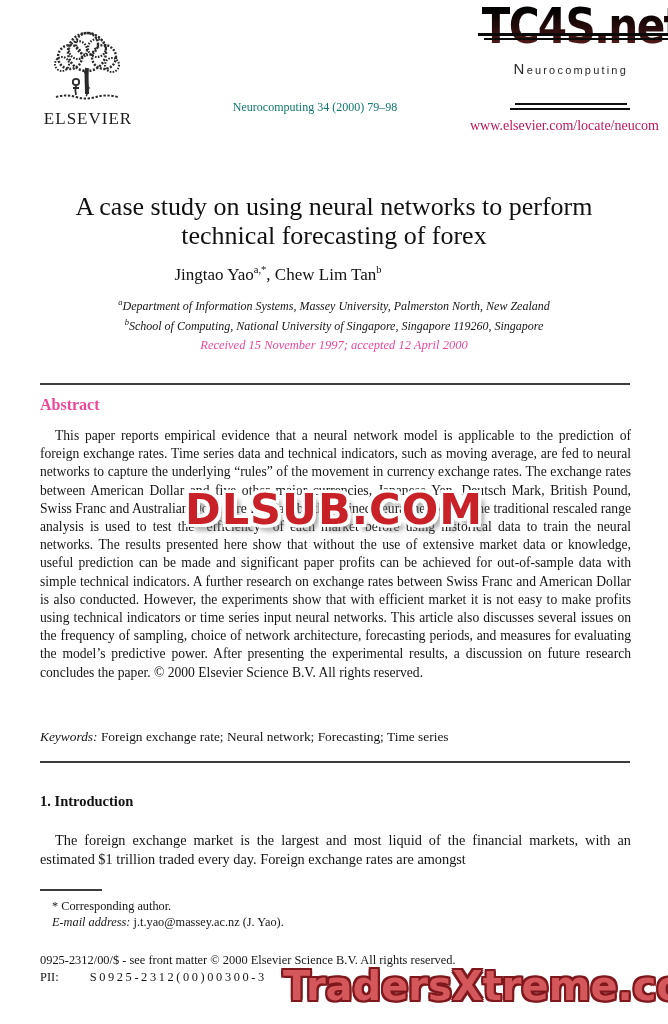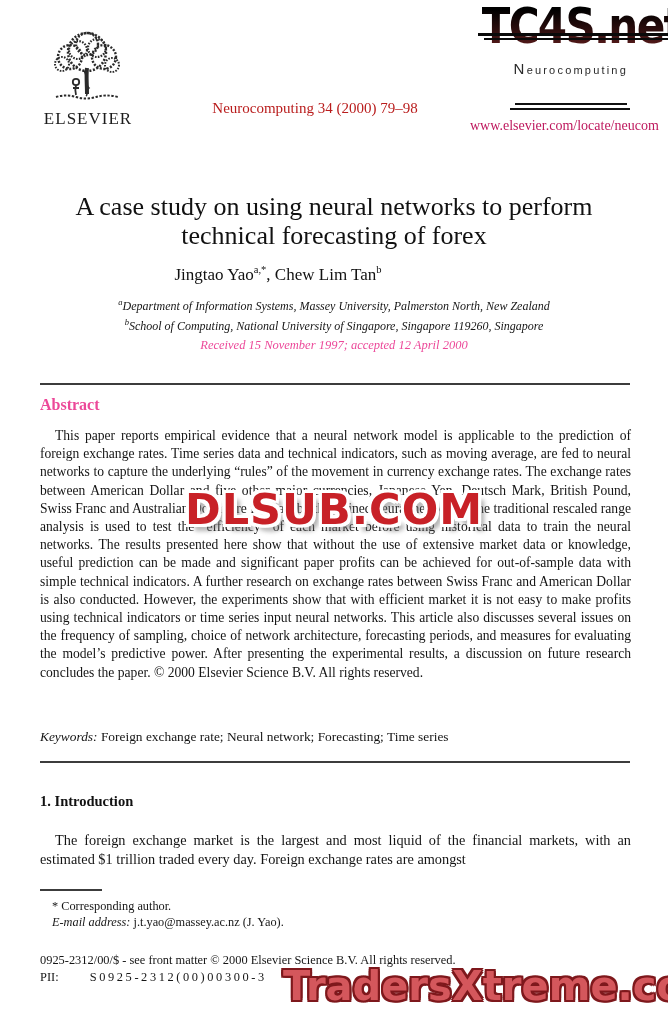--- a/index.html
+++ b/index.html
@@ -16,21 +16,21 @@
 
   
   .logo-block { position: absolute; left: 38px; top: 30px; width: 100px; text-align: center; }
   .logo-block svg { display: block; margin: 0 auto; }
   .publisher-name {
     font-family: "Liberation Serif", serif;
     font-size: 17px; letter-spacing: 1px; color: #1c1c1c; margin-top: 1px;
   }
   .journal-ref {
     position: absolute; left: 170px; top: 100px; width: 290px; text-align: center;
-    font-size: 15px; color: #b91c1c;
+    font-size: 12px; color: #0f766e;
   }
   .header-right { position: absolute; right: 28px; top: 60px; width: 170px; text-align: right; }
   .journal-name {
     display: block;
     font-family: "Liberation Sans", sans-serif;
     font-size: 11px; letter-spacing: 2.2px; color: #2a2a2a;
     padding-right: 12px;
   }
   .journal-name::first-letter { font-size: 15px; }
   .double-rule { margin-top: 26px; padding-right: 10px; }

